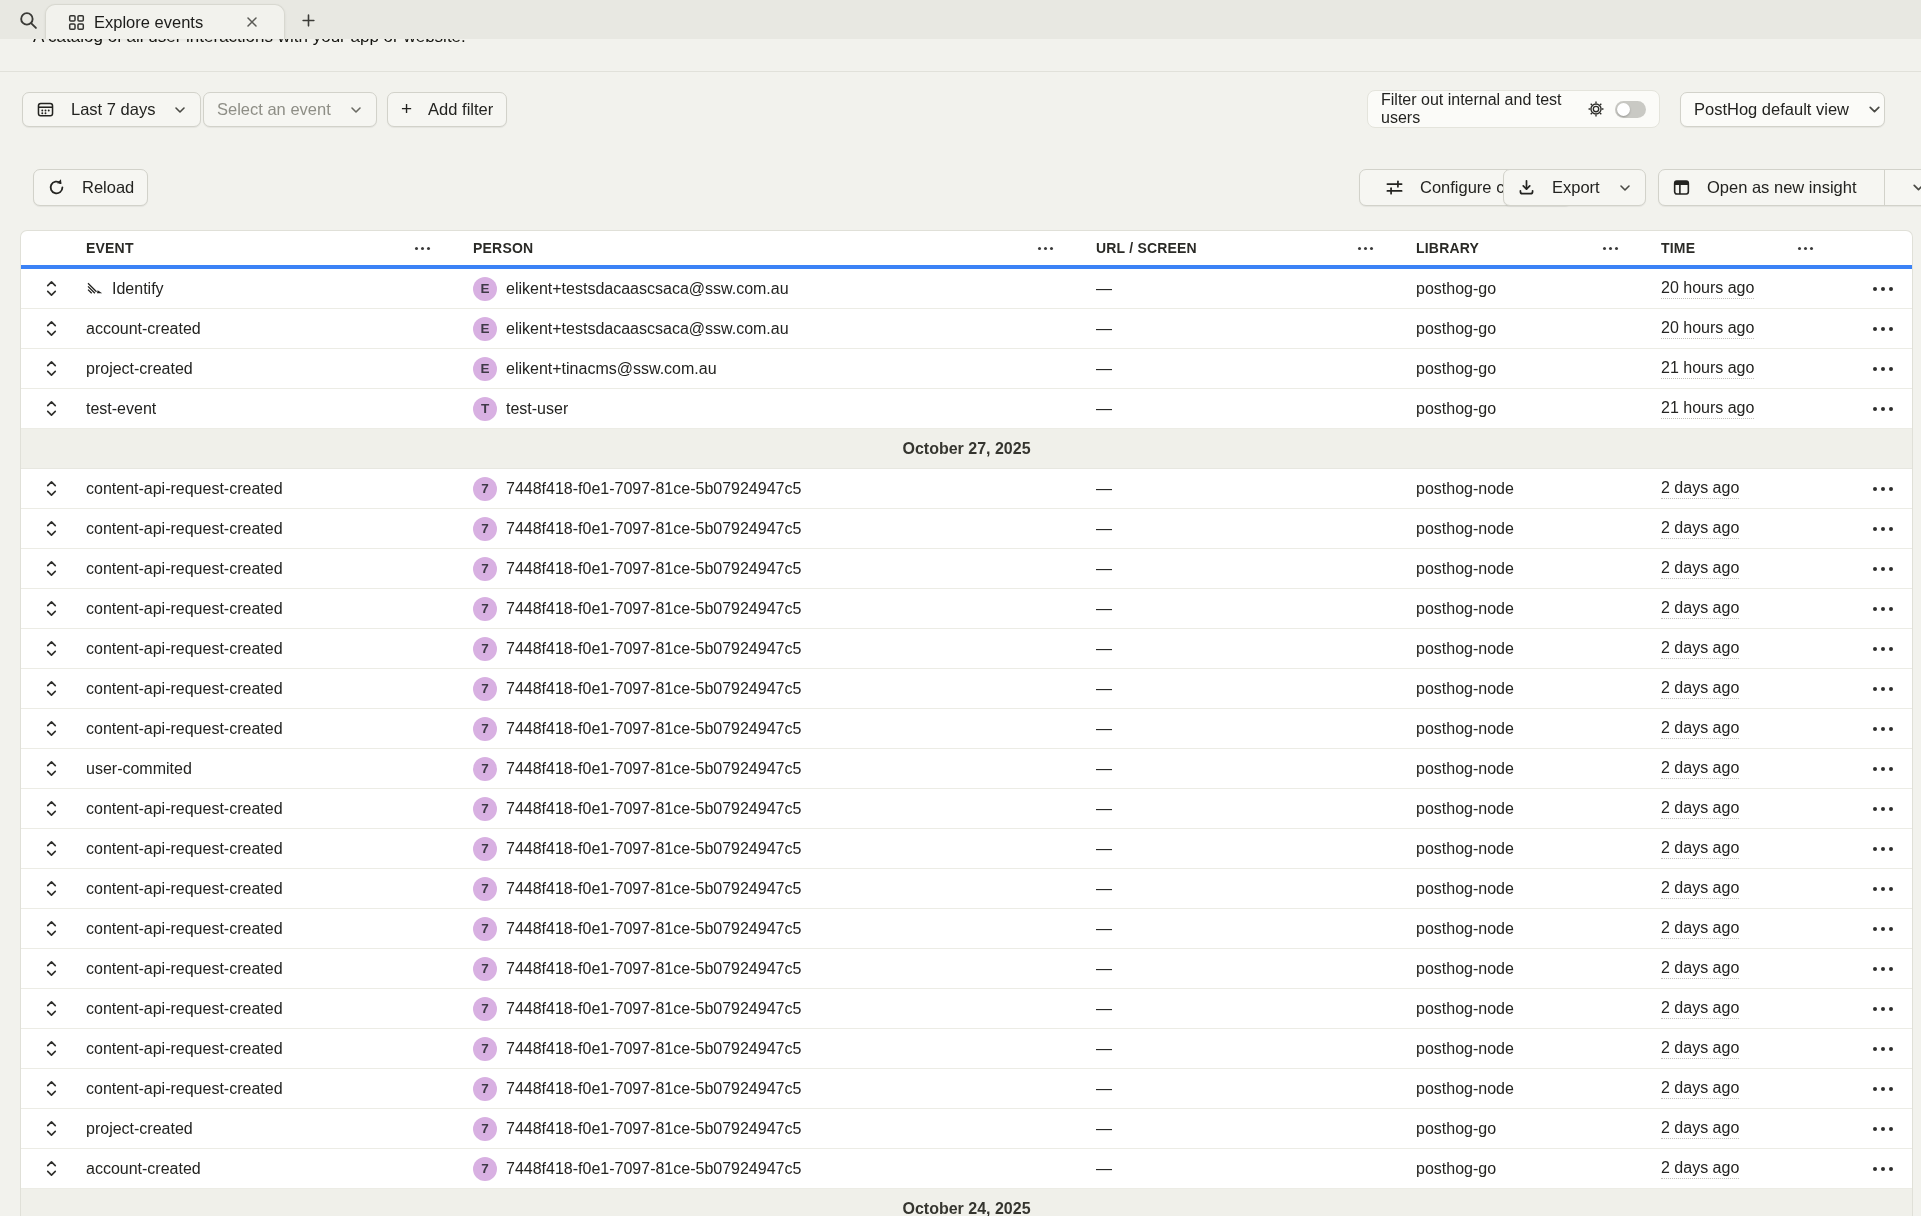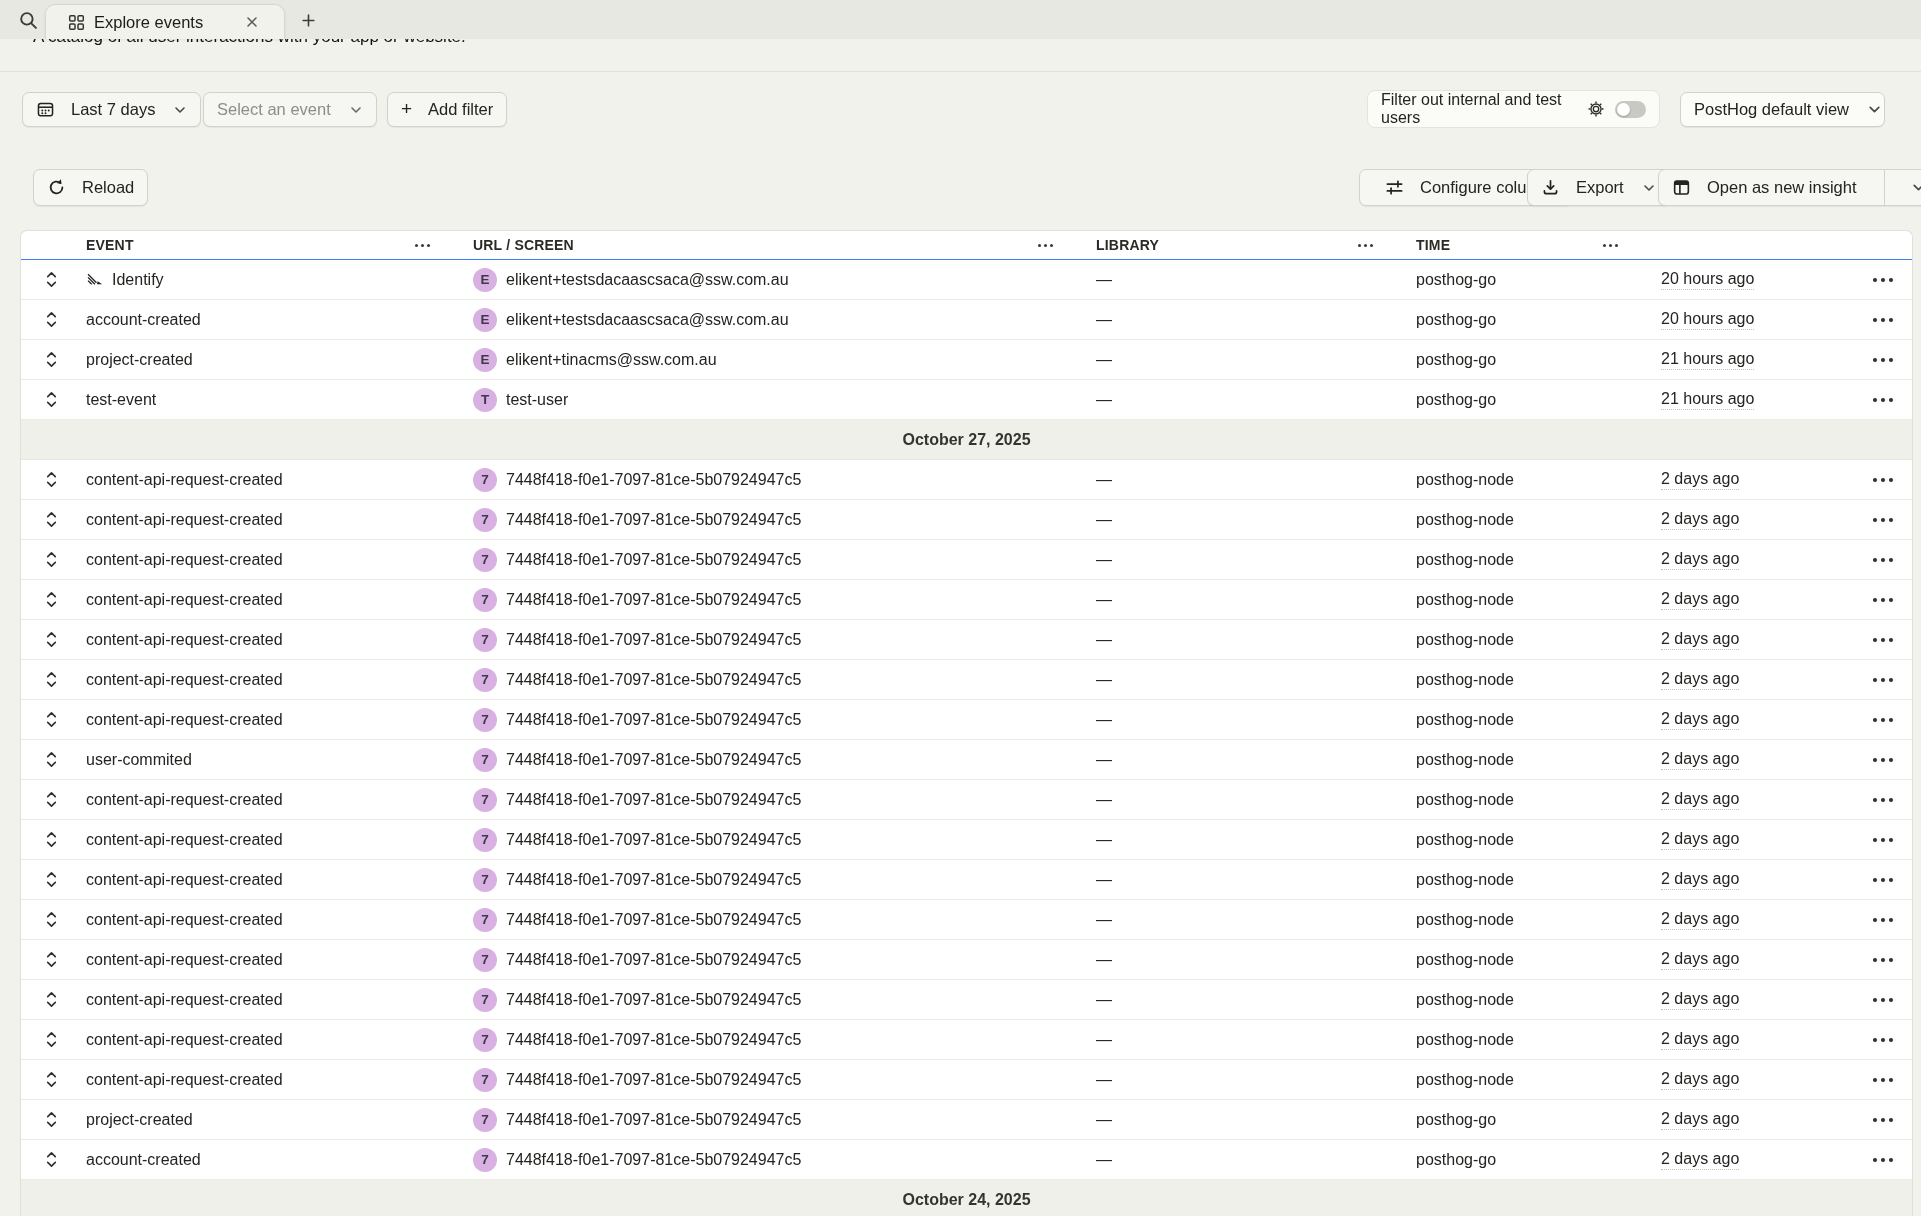--- a/index.html
+++ b/index.html
@@ -42,30 +42,30 @@
         display:flex; align-items:center; gap:10px; padding:0 13px; font-size:16px; color:#232320; }
   .gear{ display:flex; cursor:pointer; }
   .toggle{ width:31px; height:17px; border-radius:9px; background:#c9c9c4; position:relative; cursor:pointer; flex:none; }
   .toggle .knob{ position:absolute; left:2px; top:2px; width:13px; height:13px; border-radius:50%;
         background:#fff; box-shadow:0 1px 2px rgba(0,0,0,.25); }
   #btn-view{ left:1680px; top:92px; width:205px; justify-content:space-between; background:#fbfbf8; }
 
   
   #btn-reload{ left:33px; top:169px; height:37px; }
   #btn-columns{ left:1359px; top:169px; height:37px;padding-left:25px; }
-  #btn-export{ left:1503px; top:169px; height:37px;margin-left:24px; }
+  #btn-export{ left:1503px; top:169px; height:37px; }
   #btn-insight{ left:1658px; top:169px; height:37px; padding-right:0; }
   .split-div{ width:1px; align-self:stretch; background:#d2d2ca; margin-left:11px; }
   .split-chev{ width:36px; display:flex; align-items:center; justify-content:center; align-self:stretch; cursor:pointer; }
 
   
   .table{ position:absolute; left:20px; top:230px; width:1893px; bottom:0;
         background:#fff; border:1px solid #e0e0d8; border-bottom:none; border-radius:7px 7px 0 0; overflow:hidden; }
   .t-header, .t-row{ display:grid; grid-template-columns:60px 387px 623px 320px 245px 195px 63px; align-items:center; }
-  .t-header{ height:29px; border-bottom:1px solid #3b82f6; }
+  .t-header{ height:38px; border-bottom:4px solid #3b82f6; }
   .hcell{ display:flex; align-items:center; justify-content:space-between; padding:0 36px 0 5px;
         font-size:14px; font-weight:700; color:#2a2a26; letter-spacing:.2px; }
   .hcell.no-dots{ justify-content:flex-start; }
   .t-row{ height:40px; border-bottom:1px solid #ececе5; border-bottom:1px solid #ececE5; }
   .c{ display:flex; align-items:center; gap:9px; padding-left:5px; font-size:16px; color:#232320; min-width:0; }
   .c-drag{ justify-content:center; padding-left:0; cursor:grab; }
   .c span{ white-space:nowrap; overflow:hidden; text-overflow:ellipsis; }
   .avatar{ width:24px; height:24px; flex:none; border-radius:50%; background:var(--avatar-bg,#d8b0e2);
         color:#3f3947; font-weight:700; font-size:13.5px; display:flex; align-items:center; justify-content:center; }
   .c-person{ cursor:pointer; }
@@ -226,20 +226,28 @@
       <div class="hcell no-dots"></div>
       <div class="hcell">
         <span>EVENT</span>
         <span class="dots">
             <i></i>
             <i></i>
             <i></i>
           </span>
       </div>
       <div class="hcell">
+        <span>PERSON</span>
+        <span class="dots">
+            <i></i>
+            <i></i>
+            <i></i>
+          </span>
+      </div>
+      <div class="hcell">
         <span>URL / SCREEN</span>
         <span class="dots">
             <i></i>
             <i></i>
             <i></i>
           </span>
       </div>
       <div class="hcell">
         <span>LIBRARY</span>
         <span class="dots">

